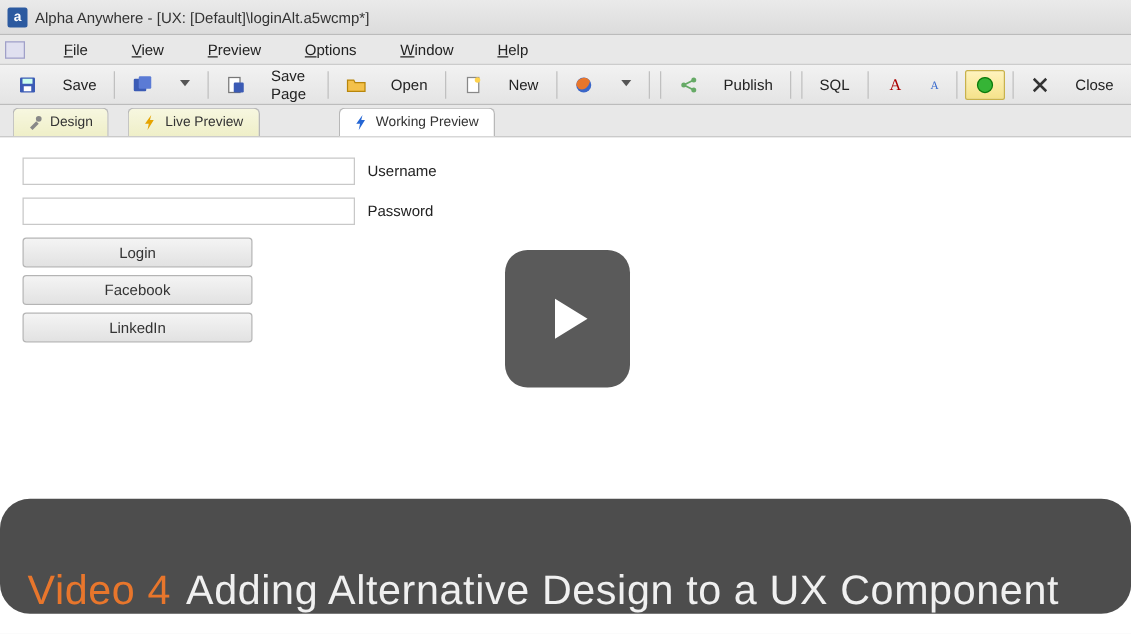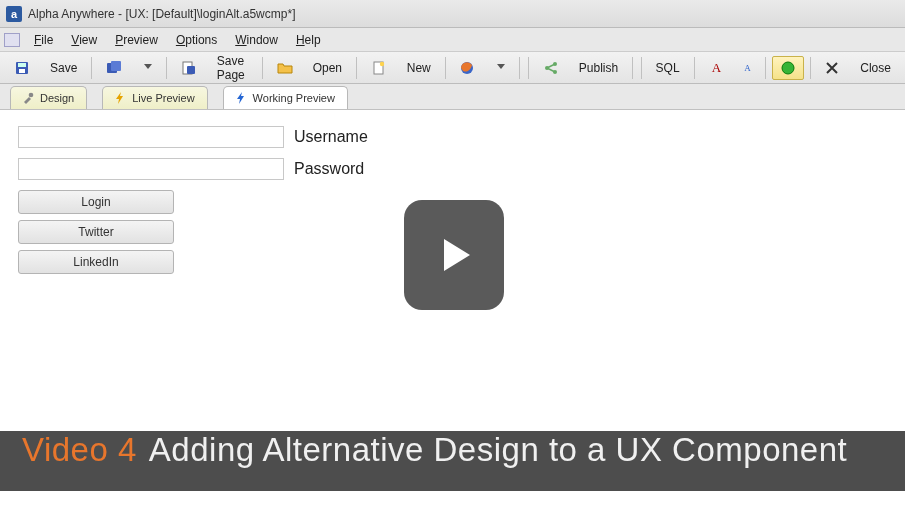--- a/index.html
+++ b/index.html
@@ -31,21 +31,21 @@
   }
   .titlebar-text { color: #333; font-size: 12px; }
   
   .menubar {
     height: 24px;
     background: #e8e8e8;
     border-bottom: 1px solid #ccc;
     display: flex;
     align-items: center;
     padding: 0 4px;
-    gap: 2px;
+    gap: 19px;
   }
   .menu-toggle {
     width: 16px; height: 14px;
     border: 1px solid #a0a0c8;
     background: #e0e0f0;
     margin-right: 4px;
   }
   .menu-item {
     padding: 3px 8px;
     color: #222;
@@ -100,20 +100,21 @@
     border-radius: 5px 5px 0 0;
     margin-right: -1px;
     font-size: 11px;
     color: #333;
     cursor: pointer;
   }
   .tab.active {
     background: #fff;
     position: relative;
     z-index: 2;
+    margin-left: 48px;
   }
   .tab-icon { width:14px; height:14px; display:inline-flex; align-items:center; justify-content:center; }
   
   .workarea {
     background: #fff;
     height: calc(507px - 28px - 24px - 32px - 26px);
     padding: 16px 18px;
     position: relative;
   }
   .form-row {
@@ -123,23 +124,23 @@
     margin-bottom: 10px;
   }
   .text-input {
     width: 266px;
     height: 22px;
     border: 1px solid #c8c8c8;
     background: #fff;
     padding: 2px 4px;
     font-size: 12px;
   }
-  .form-label { color: #222; font-size: 16px; }
+  .form-label { color: #222; font-size: 12px; }
   .wide-btn {
-    width: 156px;
+    width: 184px;
     height: 24px;
     border: 1px solid #b4b4b4;
     background: linear-gradient(#f4f4f4, #e2e2e2);
     border-radius: 3px;
     font-size: 12px;
     color: #333;
     cursor: pointer;
     margin-bottom: 6px;
     display: block;
   }
@@ -156,30 +157,31 @@
     align-items: center;
     justify-content: center;
     cursor: pointer;
   }
   .play-overlay svg { width: 48px; height: 48px; }
   
   .caption {
     position: absolute;
     left: 0; right: 0;
     bottom: 16px;
-    height: 60px;
+    height: 92px;
     background: rgba(70,70,70,0.96);
     display: flex;
-    align-items: flex-start;
+    align-items: flex-end;
     padding: 0 22px;
     font-family: "Segoe UI Light", "Segoe UI", sans-serif;
     font-size: 33px;
     color: #f0f0f0;
     font-weight: 300;
     letter-spacing: 0.5px;
+    border-radius: 24px;
   }
   .caption .hl { color: #e8762c; margin-right: 12px; }
 </style>
 </head>
 <body>
 
 <div class="titlebar">
   <div class="app-icon">a</div>
   <div class="titlebar-text">Alpha Anywhere - [UX: [Default]\loginAlt.a5wcmp*]</div>
 </div>
@@ -327,21 +329,21 @@
 <div class="workarea">
   <div class="form-row">
     <input class="text-input" type="text" value="" style="">
     <span class="form-label">Username</span>
   </div>
   <div class="form-row">
     <input class="text-input" type="password" value="" style="">
     <span class="form-label">Password</span>
   </div>
   <button class="wide-btn">Login</button>
-  <button class="wide-btn">Twitter</button>
+  <button class="wide-btn">Facebook</button>
   <button class="wide-btn">LinkedIn</button>
 </div>
 
 <div class="play-overlay">
   <svg viewBox="0 0 48 48">
       <path d="M14 8v32l26-16z" fill="#fff"></path>
     </svg>
 </div>
 
 <div class="caption">

